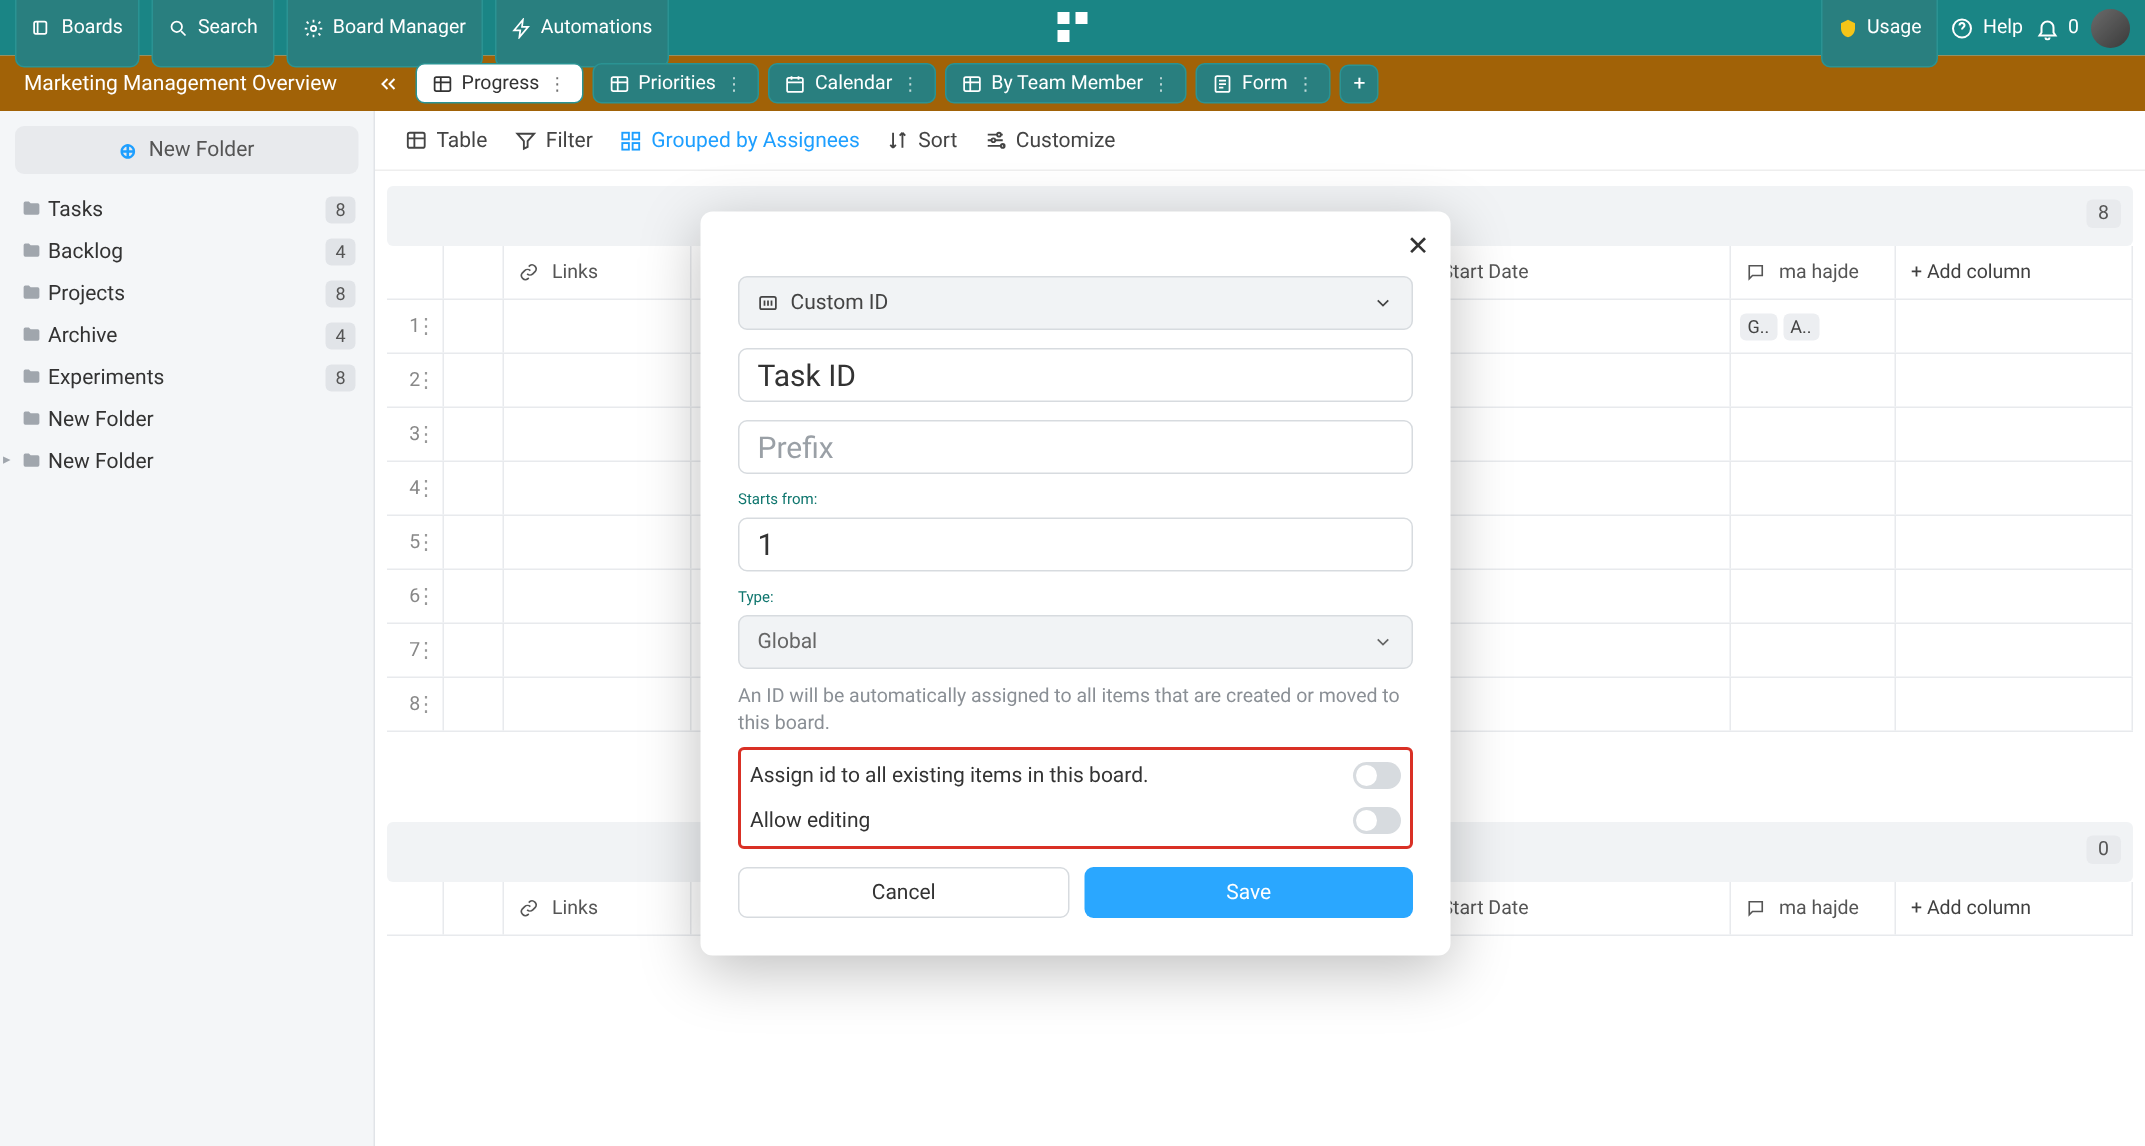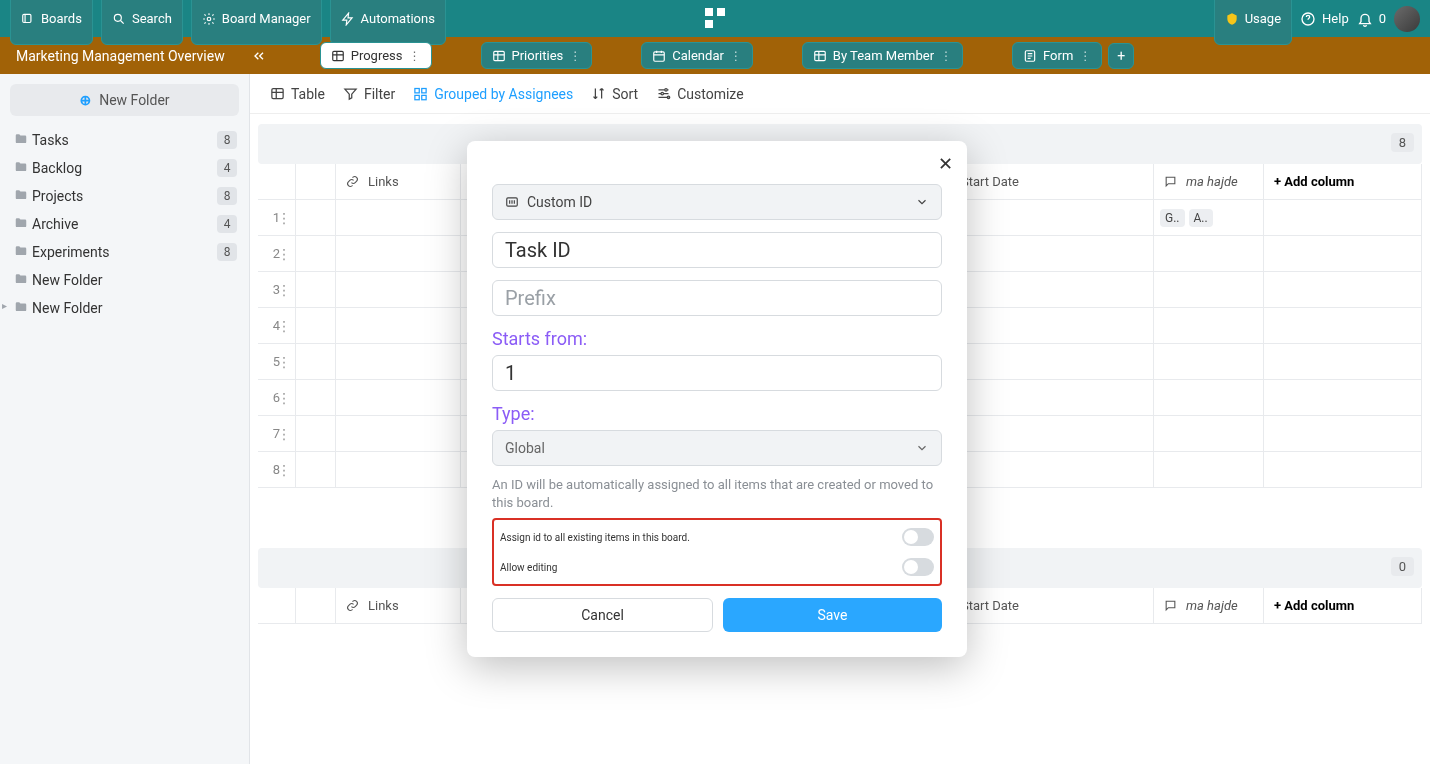--- a/index.html
+++ b/index.html
@@ -9,21 +9,21 @@
   .topbar-left, .topbar-right { display:flex; gap:8px; align-items:center; }
   .top-btn { background:#297f7f; border:1px solid #2a9393; border-radius:6px; padding:18px 10px; display:flex; align-items:center; gap:6px; color:#fff; font-size:13px; cursor:pointer; }
   .top-link { color:#fff; font-size:13px; display:flex; align-items:center; gap:6px;text-align:right; }
   .logo { position:absolute; left:50%; top:6px; transform:translateX(-50%); font-size:20px; color:#fff; font-weight:700;}
   .avatar { width:26px; height:26px; border-radius:50%; background:#555; background-image:linear-gradient(135deg,#6b6b6b,#3a3a3a); }
   
   .secondbar { height:37px; background:#a16207; display:flex; align-items:center; }
   .breadcrumb { color:#fff; font-size:14px; padding:0 16px; flex:none; }
   .collapse-icn { color:#fff; padding:0 10px; cursor:pointer; }
   .tabs { display:flex; gap:6px; align-items:center; }
-  .view-tab { background:#297f7f; border:1px solid #2a9393; border-radius:6px; padding:5px 10px; display:flex; align-items:center; gap:6px; color:#fff; font-size:13px; cursor:pointer;margin-left:43px; }
+  .view-tab { background:#297f7f; border:1px solid #2a9393; border-radius:6px; padding:5px 10px; display:flex; align-items:center; gap:6px; color:#fff; font-size:13px; cursor:pointer; }
   .view-tab.active { background:#fff; color:#333; }
   .tab-more { font-size:12px; opacity:.7; }
   .add-tab { width:26px; height:26px; border-radius:6px; background:#297f7f; border:1px solid #2a9393; display:flex; align-items:center; justify-content:center; color:#fff; cursor:pointer; }
   
   .sidebar { position:absolute; top:74px; left:0; width:250px; bottom:0; background:#f4f6f8; border-right:1px solid #e1e4e8; padding-top:10px;}
   .new-folder-btn { margin:0 10px 10px; height:32px; background:#e8eaed; border-radius:6px; display:flex; align-items:center; justify-content:center; gap:8px; color:#555; font-size:14px; cursor:pointer;}
   .new-folder-btn .plus{ color:#1e9fff; font-weight:700;}
   .sb-item { display:flex; align-items:center; height:28px; padding:0 12px 0 32px; font-size:14px; color:#333; justify-content:space-between; cursor:pointer; position:relative;}
   .sb-item .fld-icon { position:absolute; left:14px; top:6px; width:14px; height:14px; color:#a0a6ad;}
   .sb-chev { position:absolute; left:2px; top:6px; width:10px; color:#a0a6ad; font-size:10px;}
@@ -38,46 +38,46 @@
   .group-count { position:absolute; right:8px; top:9px; background:#e8eaed; border-radius:4px; padding:2px 8px; font-size:13px; color:#555;}
   .grid-head { display:flex; height:36px; border-bottom:1px solid #e8eaed; margin:0 8px;}
   .gh-cell { border-right:1px solid #e8eaed; display:flex; align-items:center; padding:0 10px; font-size:13px; color:#555; gap:9px;}
   .gh-cell.rownum{ width:38px; justify-content:center; padding:0;}
   .gh-cell.chk { width:40px; }
   .gh-cell.links{ width:125px;}
   .gh-cell.priority{ width:118px;}
   .gh-cell.assignees{ width:110px;}
   .gh-cell.enddate{ width:240px;}
   .gh-cell.startdate{ width:225px;}
-  .gh-cell.mahajde{ width:110px;font-style:italic;}
-  .gh-cell.addcol{ flex:1; color:#000000; cursor:pointer; font-weight:700;text-align:center;}
+  .gh-cell.mahajde{ width:110px;}
+  .gh-cell.addcol{ flex:1; color:#404040; cursor:pointer; font-weight:400;text-align:center;}
   .grid-row { display:flex; height:36px; border-bottom:1px solid #e8eaed; margin:0 8px;}
   .gr-cell { border-right:1px solid #e8eaed; display:flex; align-items:center; font-size:13px;}
   .gr-cell.rownum{ width:38px; justify-content:center; color:#888; position:relative;}
   .row-menu { position:absolute; right:4px; color:#999; font-size:14px;}
   .gr-cell.chk{ width:40px;}
   .gr-cell.links{ width:125px;}
   .gr-cell.priority{ width:118px;}
   .gr-cell.assignees{ width:110px;}
   .gr-cell.enddate{ width:240px;}
   .gr-cell.startdate{ width:225px;}
   .gr-cell.mahajde{ width:110px; gap:4px; padding:0 6px;}
   .gr-cell.addcol{ flex:1;}
   .pill { background:#eceef1; border-radius:4px; padding:2px 5px; font-size:12px; color:#444;}
   .grid-spacer{ height:50px; margin:0 8px;}
   
   .modal { position:absolute; top:141px; left:467px; width:500px; background:#fff; border-radius:8px; box-shadow:0 10px 40px rgba(0,0,0,.25); padding:25px 25px 25px; z-index:100;}
   .modal-close { position:absolute; top:12px; right:14px; font-size:18px; color:#333; cursor:pointer;}
   .field-select { border:1px solid #d7dbdf; background:#f1f3f5; border-radius:6px; height:36px; display:flex; align-items:center; padding:0 12px; justify-content:space-between; margin:18px 0 12px; font-size:14px; color:#444;}
   .text-input { width:100%; height:36px; border:1px solid #d7dbdf; border-radius:6px; padding:0 12px; font-size:20px; margin-bottom:12px; color:#333;}
   .text-input::placeholder{ color:#9aa0a6;}
-  .lbl { font-size:18px; color:#8b5cf6; margin-bottom:6px; display:block;}
+  .lbl { font-size:10px; color:#0f766e; margin-bottom:6px; display:block;}
   .select-box { border:1px solid #d7dbdf; background:#f1f3f5; border-radius:6px; height:36px; display:flex; align-items:center; padding:0 12px; justify-content:space-between; font-size:14px; color:#666; margin-bottom:10px;}
   .hint { font-size:13px; color:#8a8f95; line-height:1.4; margin-bottom:6px;}
-  .toggle-row { display:flex; justify-content:space-between; align-items:center; padding:6px 0; font-size:10px;}
+  .toggle-row { display:flex; justify-content:space-between; align-items:center; padding:6px 0; font-size:14px;}
   .toggle { width:32px; height:18px; border-radius:10px; background:#d7dbdf; position:relative;}
   .toggle:after{ content:""; position:absolute; width:14px; height:14px; border-radius:50%; background:#fff; top:2px; left:2px;}
   .highlight { border:2px solid #d93025; border-radius:4px; padding:2px 6px; margin-bottom:12px;}
   .btn-row { display:flex; gap:10px; margin-top:10px;}
   .btn { flex:1; height:34px; border-radius:6px; font-size:14px; cursor:pointer; display:flex; align-items:center; justify-content:center;}
   .btn.cancel{ border:1px solid #d7dbdf; background:#fff; color:#333;}
   .btn.save{ background:#2aa7ff; color:#fff; border:none;}
   .icn { display:inline-flex; }
   svg { display:block; }
 </style>

